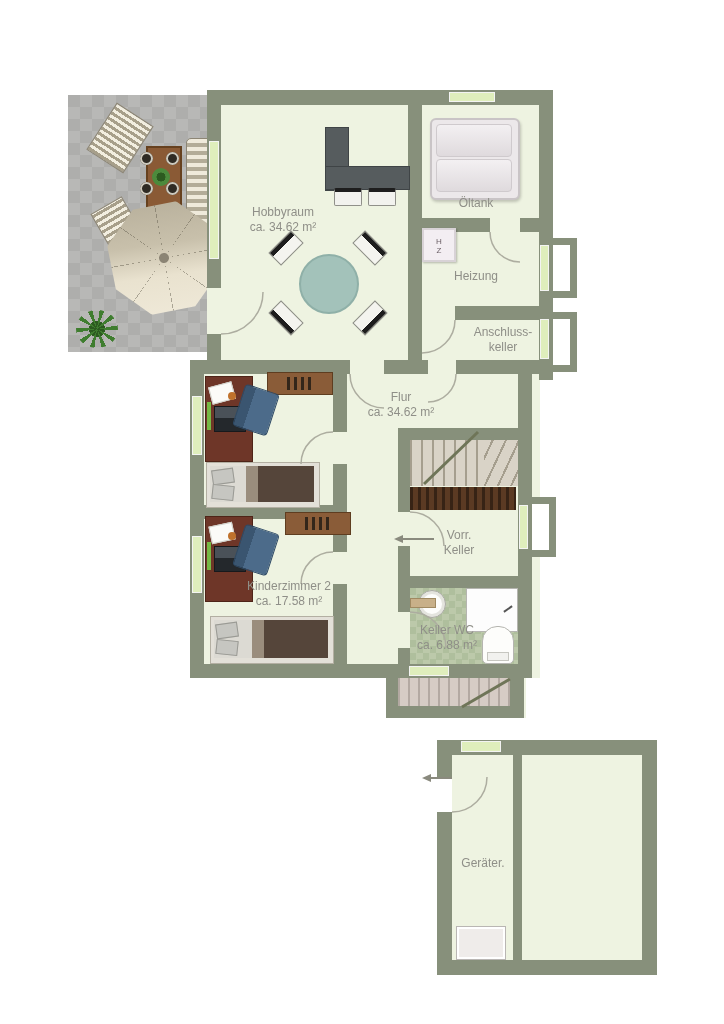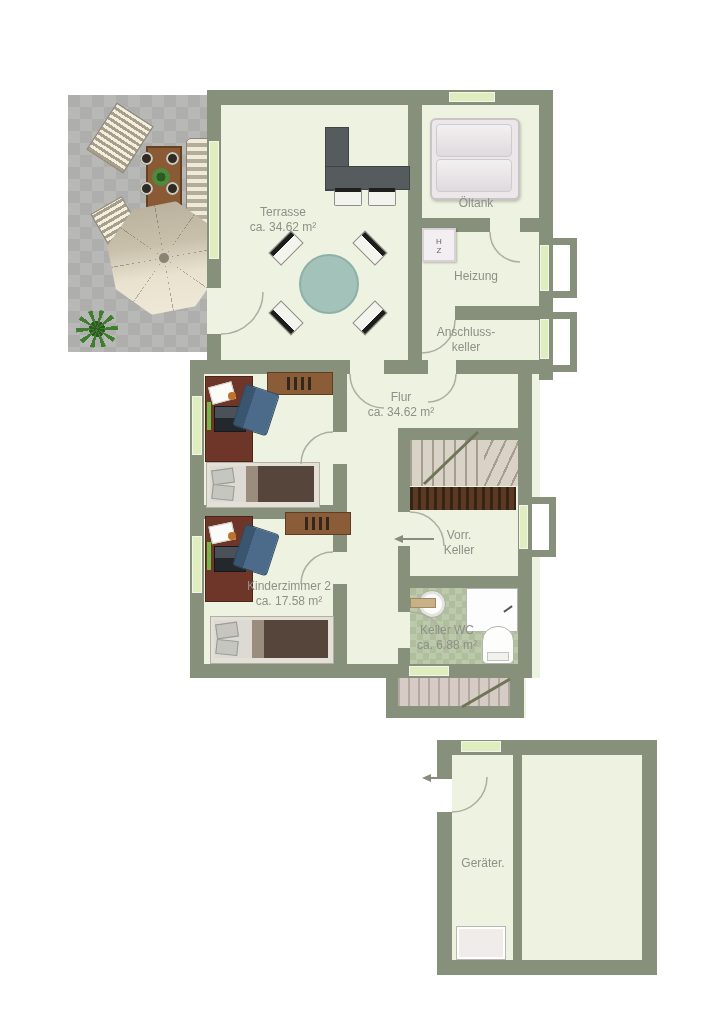--- a/index.html
+++ b/index.html
@@ -235,30 +235,30 @@
     </g>
     <polygon points="394,539 403,535 403,543" fill="#8a8a7e"></polygon>
     <polygon points="422,778 431,774 431,782" fill="#8a8a7e"></polygon>
     <g stroke="#6f7558" stroke-width="3">
       <line x1="424" y1="484" x2="478" y2="432"></line>
       <line x1="462" y1="707" x2="510" y2="679"></line>
     </g>
   </svg>
 
   <div class="lbl" style="left:227px;top:205px;width:112px;">
-    <span>Terrasse</span>
+    <span>Hobbyraum</span>
     <span>ca. 34.62 m²</span>
   </div>
   <div class="lbl" style="left:436px;top:196px;width:80px;">
     <span>Öltank</span>
   </div>
   <div class="lbl" style="left:436px;top:269px;width:80px;">
     <span>Heizung</span>
   </div>
-  <div class="lbl" style="left:421px;top:325px;width:90px;">
+  <div class="lbl" style="left:458px;top:325px;width:90px;">
     <span>Anschluss-</span>
     <span>keller</span>
   </div>
   <div class="lbl" style="left:345px;top:390px;width:112px;">
     <span>Flur</span>
     <span>ca. 34.62 m²</span>
   </div>
   <div class="lbl" style="left:233px;top:579px;width:112px;">
     <span>Kinderzimmer 2</span>
     <span>ca. 17.58 m²</span>

